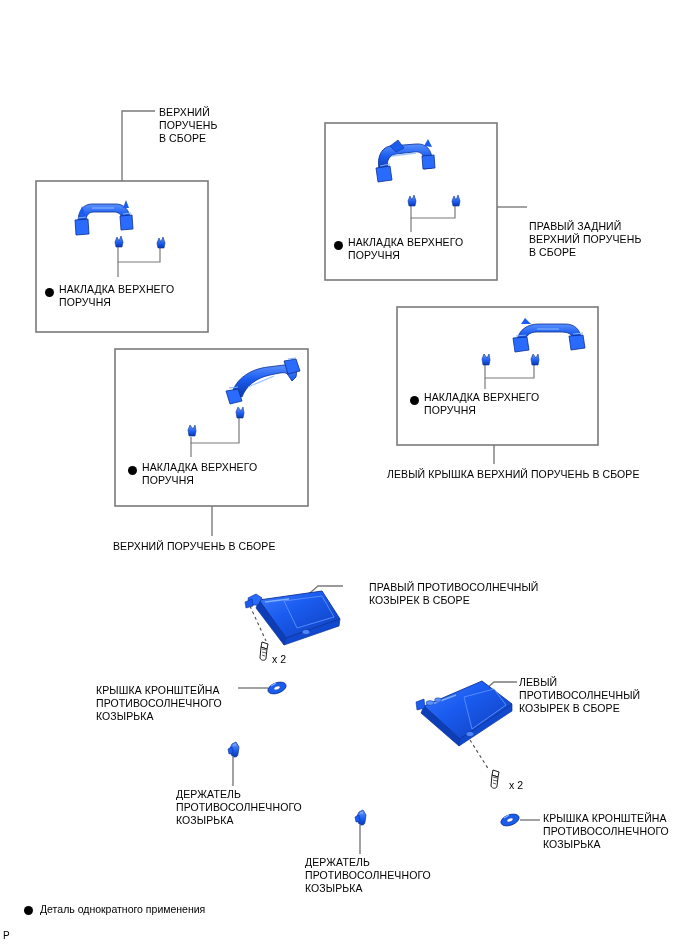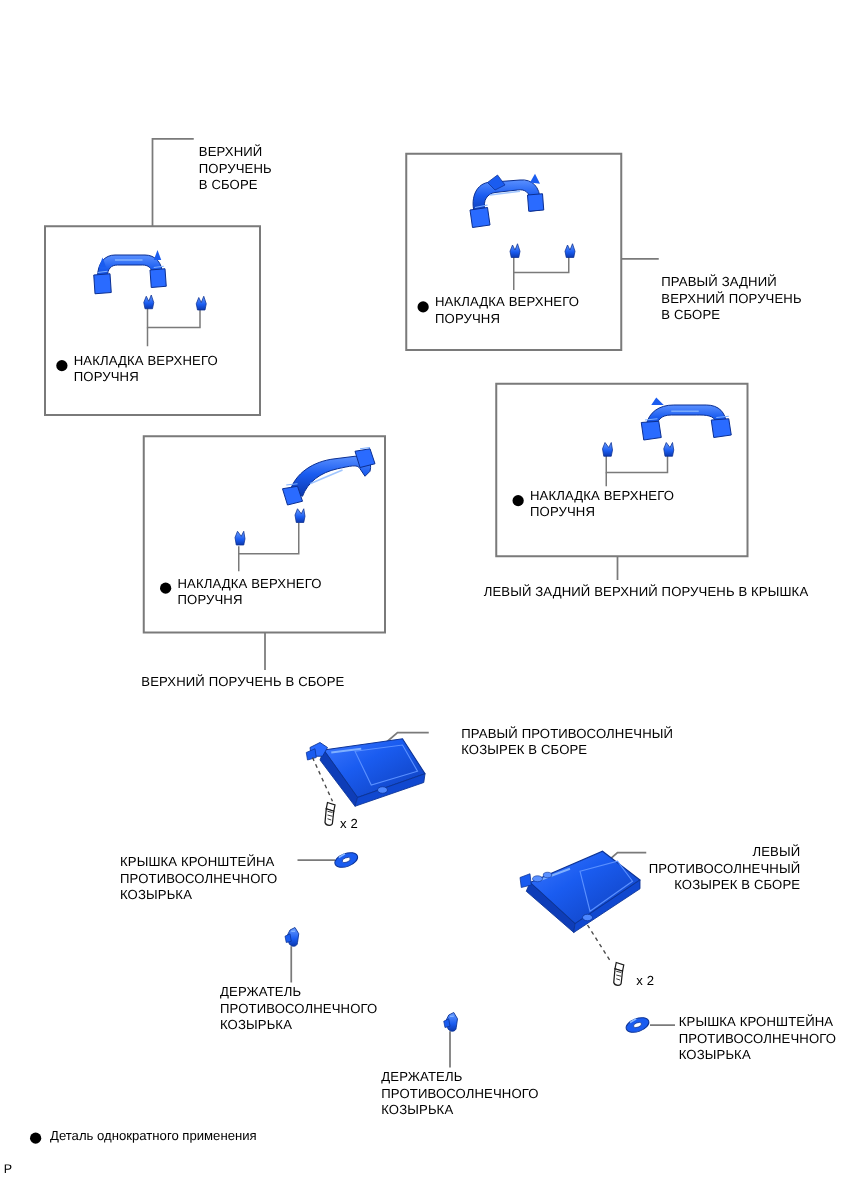--- a/index.html
+++ b/index.html
@@ -265,52 +265,52 @@
     <path d="M360 825 L360 854" fill="none" stroke="#7a7a7a" stroke-width="1.4"></path>
     <g transform="translate(353,810)">
       <path d="M6 2 L10 0 L13 5 L12 12 C12 16, 6 16, 5 12 L4 6 Z" fill="url(#clipGrad)" stroke="#0c3396" stroke-width="0.7"></path>
       <path d="M2 7 L6 5 L7 11 L3 12 Z" fill="#1a5cf0" stroke="#0c3396" stroke-width="0.6"></path>
       <path d="M7 3 L10 3" stroke="#8ab8ff" stroke-width="1" fill="none"></path>
     </g>
   </g>
 
 </svg>
 
-<div class="lbl" style="left:159px; top:116px;">ВЕРХНИЙ
+<div class="lbl" style="left:159px; top:106px;">ВЕРХНИЙ
 ПОРУЧЕНЬ
 В СБОРЕ</div>
 
 <div class="lbl" style="left:529px; top:198px;margin-top:22px;">ПРАВЫЙ ЗАДНИЙ
 ВЕРХНИЙ ПОРУЧЕНЬ
 В СБОРЕ</div>
 
 <div class="lbl" style="left:113px; top:540px;">ВЕРХНИЙ ПОРУЧЕНЬ В СБОРЕ</div>
 
-<div class="lbl" style="left:387px; top:468px;">ЛЕВЫЙ ЗАДНИЙ ВЕРХНИЙ ПОРУЧЕНЬ В КРЫШКА</div>
+<div class="lbl" style="left:387px; top:468px;">ЛЕВЫЙ КРЫШКА ВЕРХНИЙ ПОРУЧЕНЬ В СБОРЕ</div>
 
 <div class="bullet" style="left:45px; top:288px;"></div>
 <div class="lbl" style="left:59px; top:283px;">НАКЛАДКА ВЕРХНЕГО
 ПОРУЧНЯ</div>
 
 <div class="bullet" style="left:334px; top:241px;"></div>
 <div class="lbl" style="left:348px; top:236px;">НАКЛАДКА ВЕРХНЕГО
 ПОРУЧНЯ</div>
 
 <div class="bullet" style="left:128px; top:466px;"></div>
 <div class="lbl" style="left:142px; top:461px;">НАКЛАДКА ВЕРХНЕГО
 ПОРУЧНЯ</div>
 
 <div class="bullet" style="left:410px; top:396px;"></div>
 <div class="lbl" style="left:424px; top:391px;">НАКЛАДКА ВЕРХНЕГО
 ПОРУЧНЯ</div>
 
 <div class="lbl" style="left:345px; top:581px;margin-left:24px;">ПРАВЫЙ ПРОТИВОСОЛНЕЧНЫЙ
 КОЗЫРЕК В СБОРЕ</div>
 
-<div class="lbl" style="left:519px; top:676px;text-align:right;">ЛЕВЫЙ
+<div class="lbl" style="left:519px; top:676px;">ЛЕВЫЙ
 ПРОТИВОСОЛНЕЧНЫЙ
 КОЗЫРЕК В СБОРЕ</div>
 
 <div class="lbl" style="left:96px; top:684px;">КРЫШКА КРОНШТЕЙНА
 ПРОТИВОСОЛНЕЧНОГО
 КОЗЫРЬКА</div>
 
 <div class="lbl" style="left:543px; top:812px;">КРЫШКА КРОНШТЕЙНА
 ПРОТИВОСОЛНЕЧНОГО
 КОЗЫРЬКА</div>

